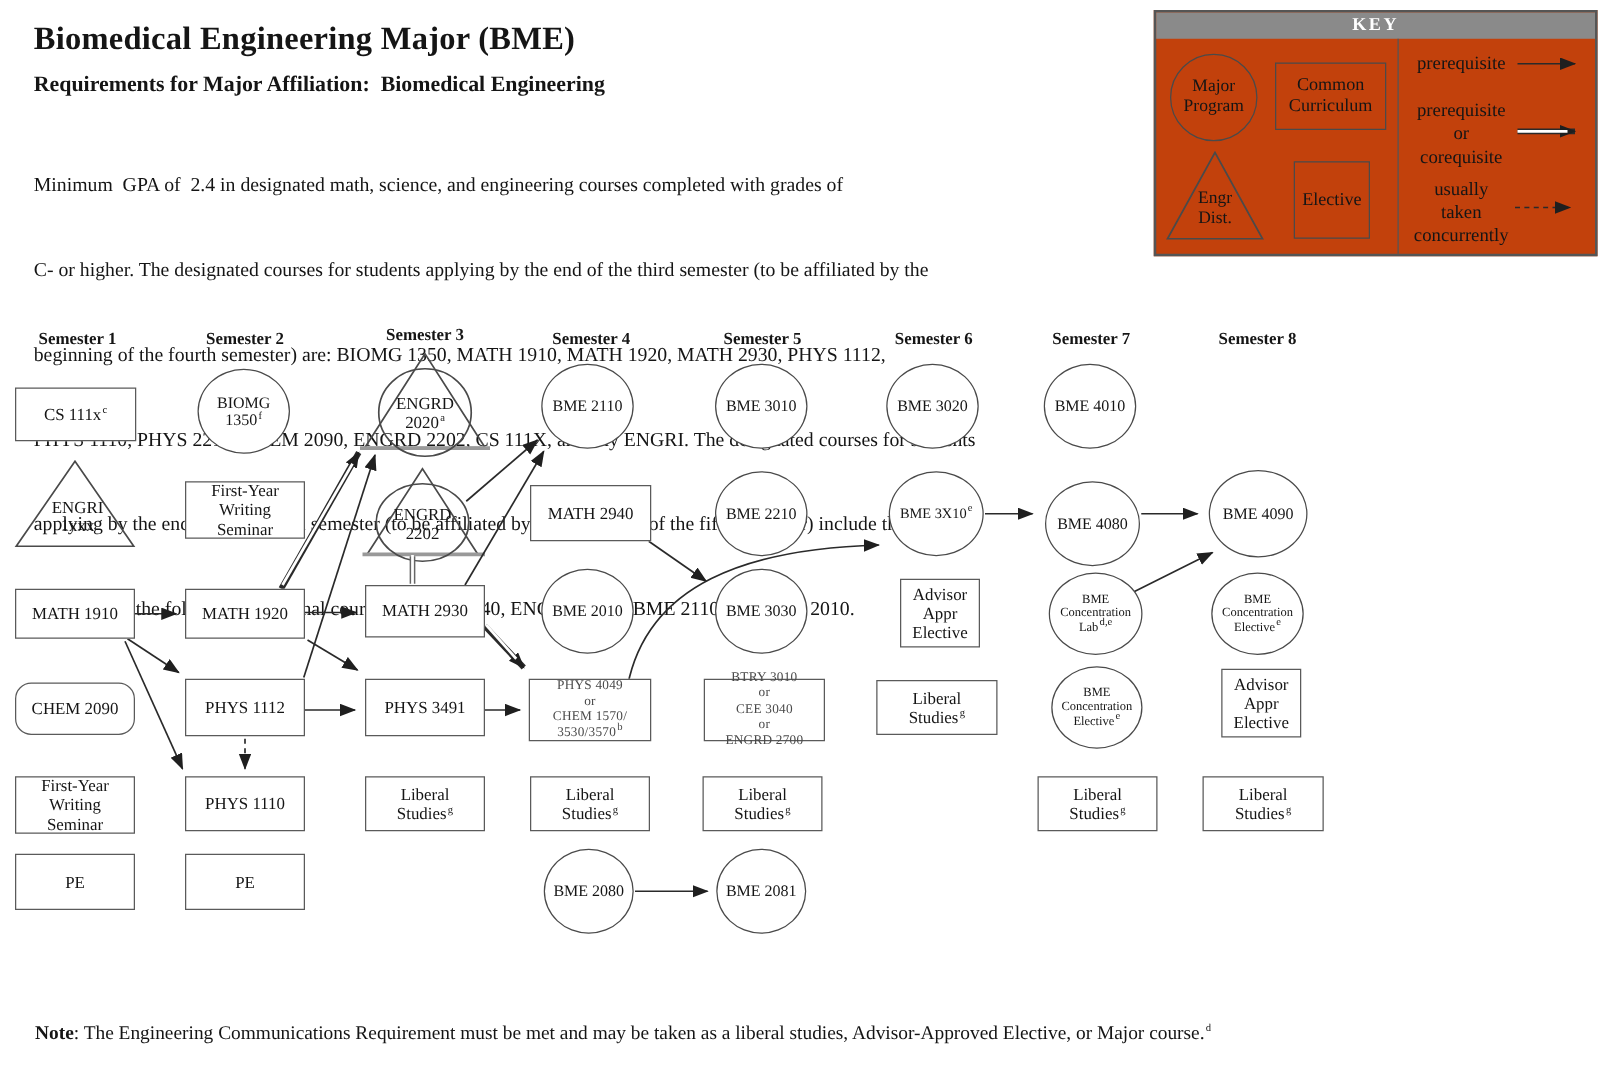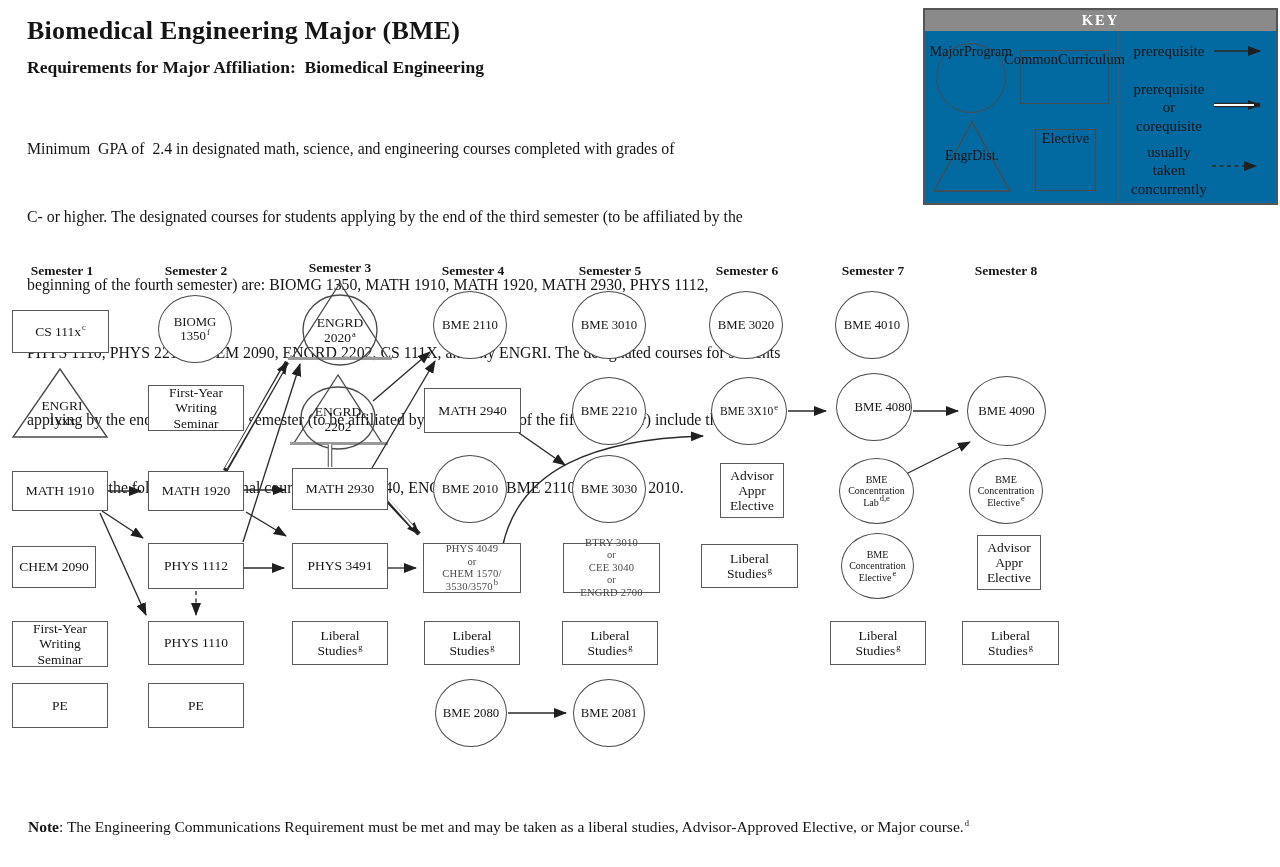--- a/index.html
+++ b/index.html
@@ -4,25 +4,25 @@
 <style>
   html,body{margin:0;padding:0;background:#fff;}
   body{width:1280px;height:867px;position:relative;overflow:hidden;
        font-family:"Liberation Serif",serif;color:#151515;}
   .abs{position:absolute;}
   
   #page-title{left:27px;top:16px;font-size:26px;font-weight:bold;letter-spacing:.2px;}
   #page-subtitle{left:27px;top:57px;font-size:17.5px;font-weight:bold;white-space:pre;}
   #intro{left:27px;top:93px;font-size:15.8px;line-height:22.6px;white-space:pre;}
   
-  #key{left:923px;top:8px;width:355px;height:197px;border:2px solid #555;box-sizing:border-box;background:#0369a1;}
+  #key{left:923px;top:8px;width:355px;height:197px;border:2px solid #555;box-sizing:border-box;background:#c2410c;}
   #key-header{position:absolute;left:0;top:0;right:0;height:21px;background:#8a8a8a;color:#fff;
               font-weight:bold;font-size:14.5px;text-align:center;letter-spacing:2px;line-height:21px;}
   #key-divider{position:absolute;left:193px;top:21px;bottom:0;width:0;border-left:1.5px solid #555;}
-  .keyshape{position:absolute;display:flex;flex-direction:row;justify-content:center;align-items:flex-start;
+  .keyshape{position:absolute;display:flex;flex-direction:column;justify-content:center;align-items:center;
             text-align:center;font-size:14.5px;line-height:1.15;}
   .keyrect{border:1.4px solid #4a4a4a;}
   .keycirc{border:1.4px solid #4a4a4a;border-radius:50%;}
   .keyleg{position:absolute;width:92px;text-align:center;font-size:15px;line-height:1.22;}
   
   #diagram{left:0;top:255px;width:1280px;height:540px;}
   #arrows{position:absolute;left:0;top:0;}
   .sem{position:absolute;top:8px;width:96px;text-align:center;font-weight:bold;font-size:13.5px;}
   .n{position:absolute;display:flex;flex-direction:column;justify-content:center;align-items:center;
      text-align:center;font-size:13.5px;line-height:1.13;box-sizing:border-box;}
@@ -182,21 +182,21 @@
 <div class="n rect" style="left: 12px; top: 55px; width: 97px; height: 43px;">
       <div><span>CS 111x</span><sup>c</sup></div>
     </div>
     <div class="n plain" style="left: 22px; top: 136px; width: 80px; height: 44px;">
       <div><span>ENGRI</span></div>
       <div><span>1xxx</span></div>
     </div>
     <div class="n rect" style="left: 12px; top: 216px; width: 96px; height: 40px;">
       <div><span>MATH 1910</span></div>
     </div>
-    <div class="n rect" style="left: 12px; top: 291px; width: 84px; height: 42px;">
+    <div class="n rect" style="left: 12px; top: 291px; width: 96px; height: 42px; border-radius: 13px;">
       <div><span>CHEM 2090</span></div>
     </div>
     <div class="n rect" style="left: 12px; top: 366px; width: 96px; height: 46px;">
       <div><span>First-Year</span></div>
       <div><span>Writing</span></div>
       <div><span>Seminar</span></div>
     </div>
     <div class="n rect" style="left: 12px; top: 428px; width: 96px; height: 45px;">
       <div><span>PE</span></div>
     </div>
@@ -295,21 +295,21 @@
       <div><span>Appr</span></div>
       <div><span>Elective</span></div>
     </div>
     <div class="n rect" style="left: 701px; top: 289px; width: 97px; height: 44px;">
       <div><span>Liberal</span></div>
       <div><span>Studies</span><sup>g</sup></div>
     </div>
     <div class="n circ" style="left: 835px; top: 36px; width: 74px; height: 68px;">
       <div><span>BME 4010</span></div>
     </div>
-    <div class="n circ" style="left: 836px; top: 118px; width: 76px; height: 68px; align-items: flex-end;">
+    <div class="n circ" style="left: 836px; top: 130px; width: 76px; height: 68px;">
       <div><span>BME 4080</span></div>
     </div>
     <div class="n circ tiny" style="left: 839px; top: 203px; width: 75px; height: 66px;">
       <div><span>BME</span></div>
       <div><span>Concentration</span></div>
       <div><span>Lab</span><sup>d,e</sup></div>
     </div>
     <div class="n circ tiny" style="left: 841px; top: 278px; width: 73px; height: 66px;">
       <div><span>BME</span></div>
       <div><span>Concentration</span></div>

